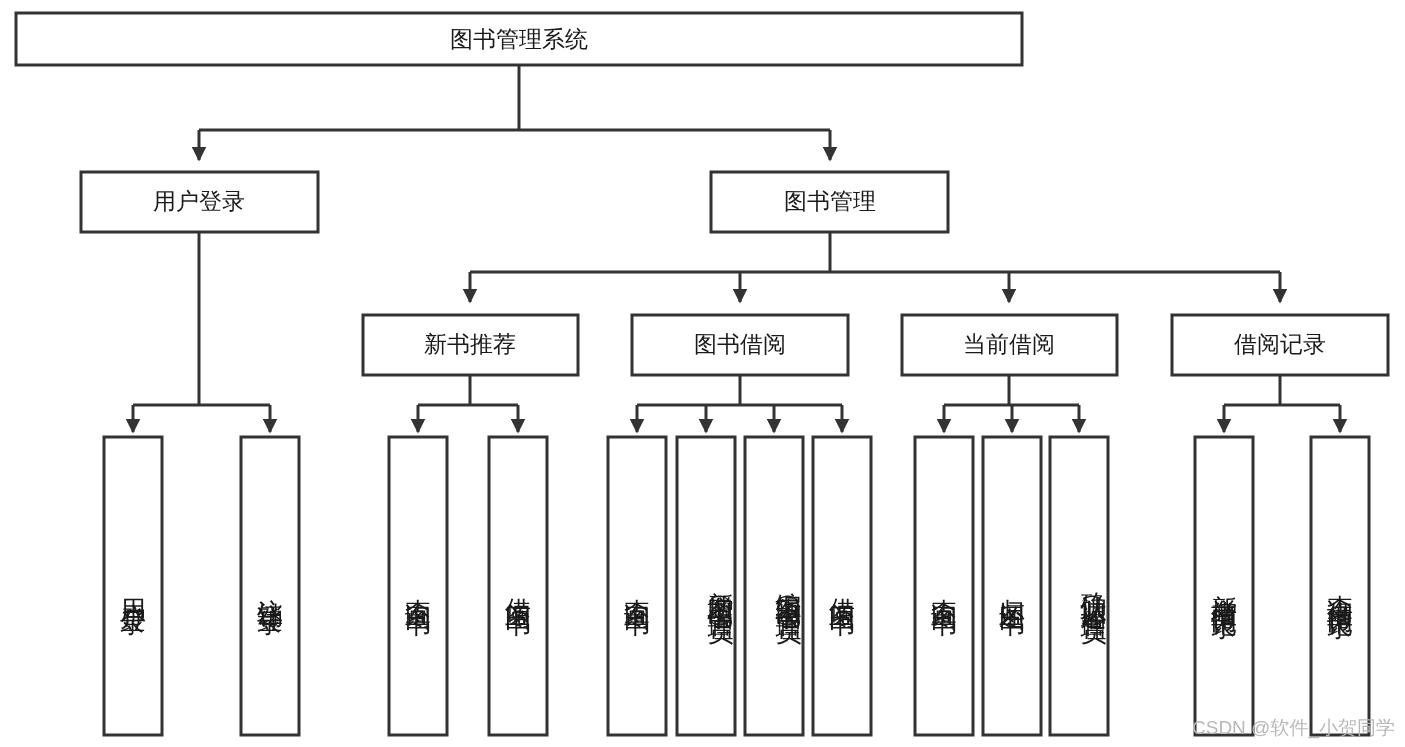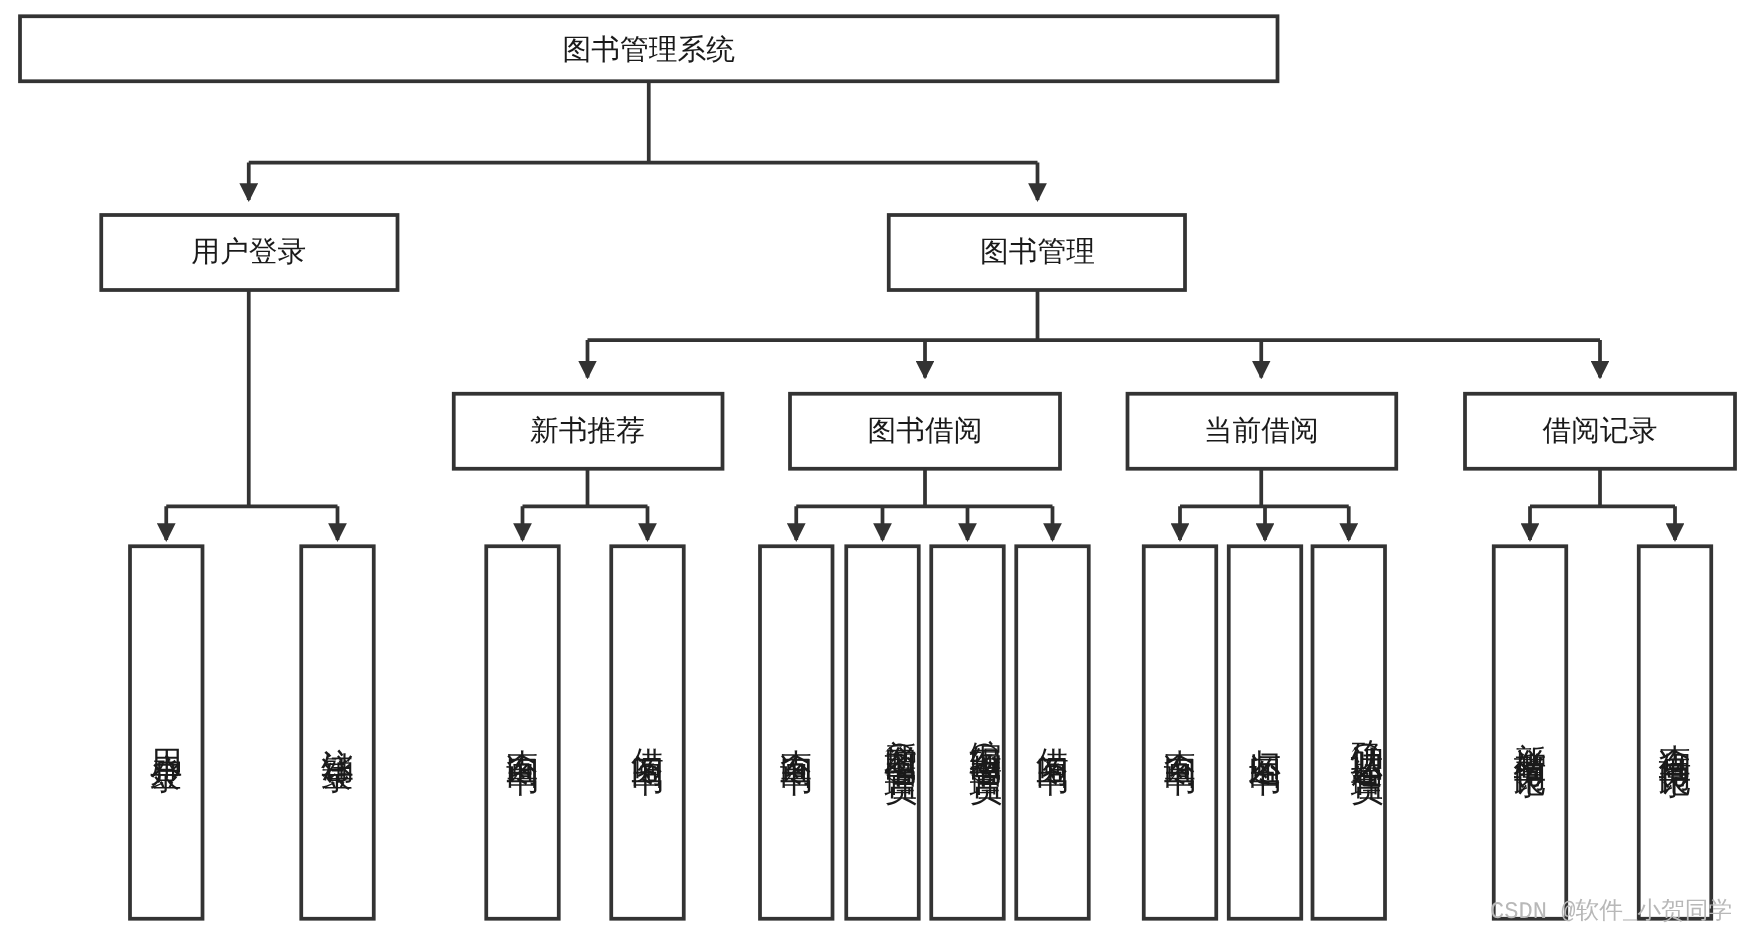--- a/index.html
+++ b/index.html
@@ -57,21 +57,21 @@
     letter-spacing: 4px;
     color: #1a1a1a;
     display: flex;
     align-items: center;
     justify-content: center;
     white-space: nowrap;
     pointer-events: none;
   }
   .watermark {
     position: absolute;
-    font-family: Liberation Mono, monospace;
+    font-family: Liberation Sans, sans-serif;
     font-size: 19px;
     color: #b8b8b8;
     white-space: nowrap;
   }
 </style>
 </head>
 <body>
 
 <div id="diagram-root">
 

